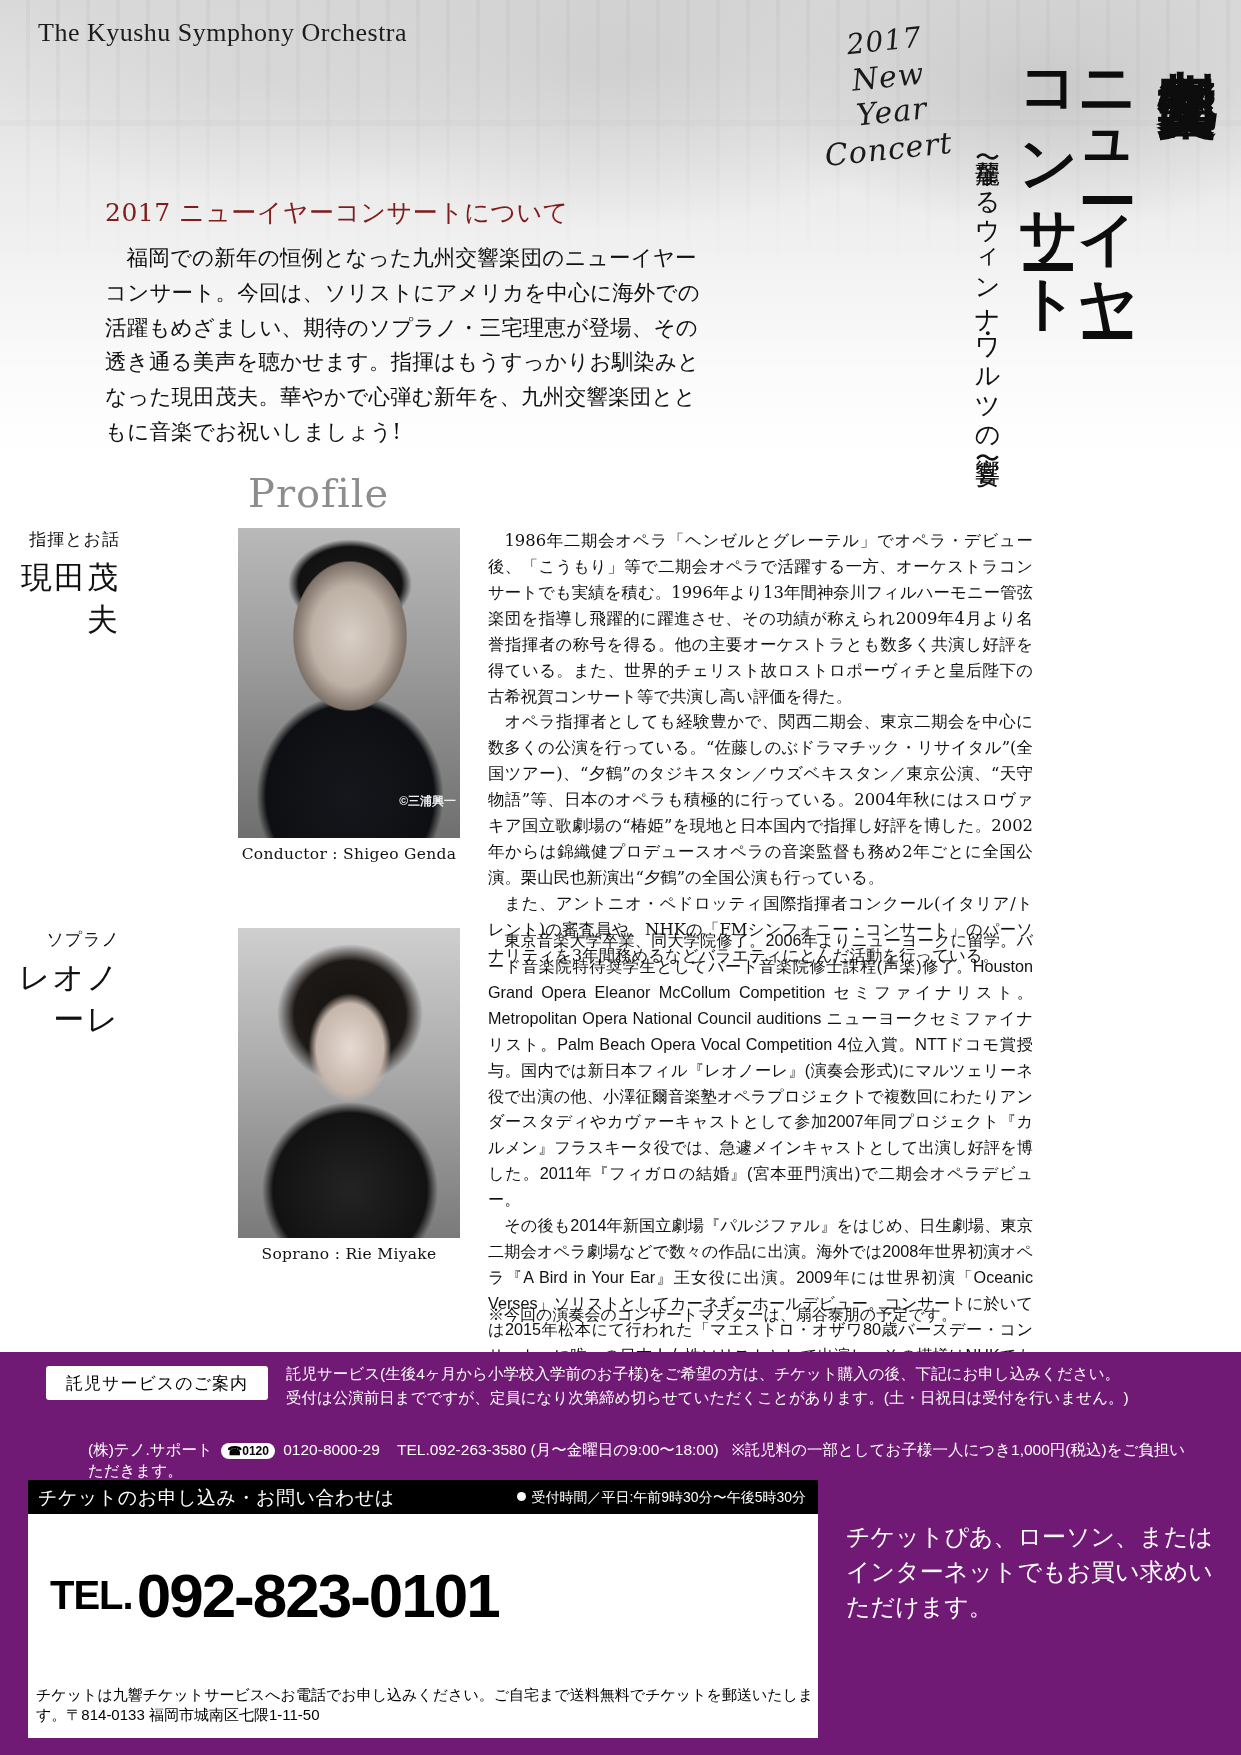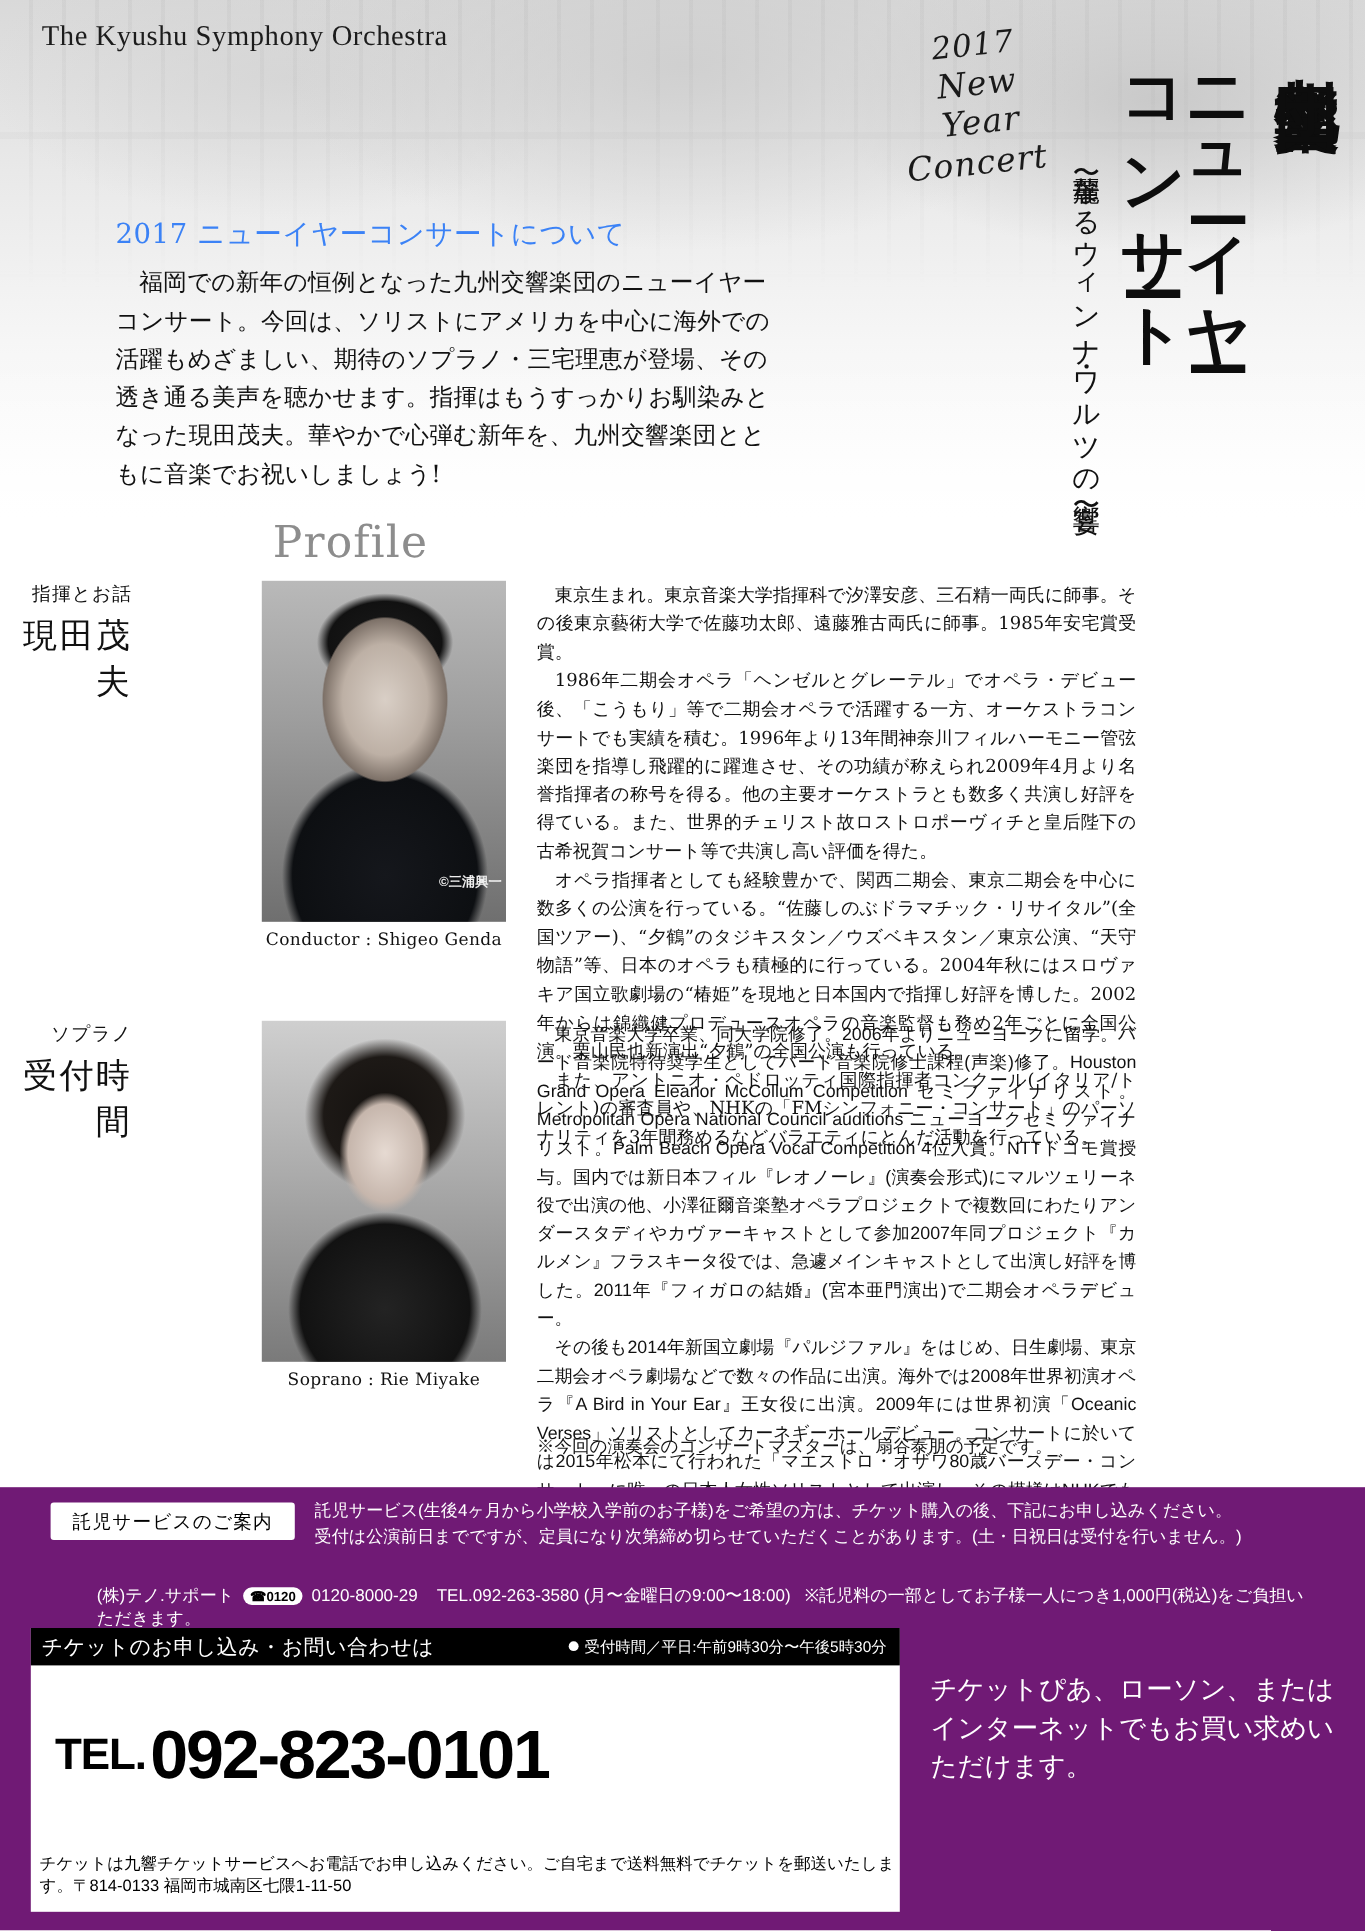--- a/index.html
+++ b/index.html
@@ -75,21 +75,21 @@
     transform:rotate(-6deg);
   }
   .script-year .y{font-size:28px;display:block;letter-spacing:1px;}
   .script-year .n{font-size:30px;display:block;letter-spacing:1px;margin-top:2px;}
   .script-year .c{font-size:30px;display:block;letter-spacing:1px;margin-top:2px;margin-left:-14px;}
 
   
   .intro{position:absolute;left:105px;top:196px;width:610px;}
   .intro h2{
     margin:0 0 12px 0;font-size:25px;font-weight:normal;
-    font-family:"DejaVu Serif","Liberation Serif",serif;color:#3b82f6;letter-spacing:.5px;
+    font-family:"DejaVu Serif","Liberation Serif",serif;color:#7f1d1d;letter-spacing:.5px;
   }
   .intro p{
     margin:0;font-size:21.5px;line-height:1.62;color:#111;
     font-family:"DejaVu Serif","Liberation Serif",serif;
     text-indent:1em;letter-spacing:.2px;
   }
 
   
   .profile-label{
     position:absolute;left:248px;top:470px;
@@ -242,30 +242,29 @@
       <span class="r-name">現田茂夫</span>
     </div>
     <div class="photo-wrap">
       <div class="photo ph-conductor">
         <span class="cap-credit">©三浦興一</span>
       </div>
       <div class="photo-cap">Conductor : Shigeo Genda</div>
     </div>
   </div>
   <div class="bio b1">
-    <p>東京生まれ。東京音楽大学指揮科で汐澤安彦、三石精一両氏に師事。その後東京藝術大学で佐藤功太郎、遠藤雅古両氏に師事。1985年安宅賞受賞。</p>
     <p>1986年二期会オペラ「ヘンゼルとグレーテル」でオペラ・デビュー後、「こうもり」等で二期会オペラで活躍する一方、オーケストラコンサートでも実績を積む。1996年より13年間神奈川フィルハーモニー管弦楽団を指導し飛躍的に躍進させ、その功績が称えられ2009年4月より名誉指揮者の称号を得る。他の主要オーケストラとも数多く共演し好評を得ている。また、世界的チェリスト故ロストロポーヴィチと皇后陛下の古希祝賀コンサート等で共演し高い評価を得た。</p>
     <p>オペラ指揮者としても経験豊かで、関西二期会、東京二期会を中心に数多くの公演を行っている。“佐藤しのぶドラマチック・リサイタル”(全国ツアー)、“夕鶴”のタジキスタン／ウズベキスタン／東京公演、“天守物語”等、日本のオペラも積極的に行っている。2004年秋にはスロヴァキア国立歌劇場の“椿姫”を現地と日本国内で指揮し好評を博した。2002年からは錦織健プロデュースオペラの音楽監督も務め2年ごとに全国公演。栗山民也新演出“夕鶴”の全国公演も行っている。</p>
     <p>また、アントニオ・ペドロッティ国際指揮者コンクール(イタリア/トレント)の審査員や、NHKの「FMシンフォニー・コンサート」のパーソナリティを3年間務めるなどバラエティにとんだ活動を行っている。</p>
   </div>
 
   <div class="person p2">
     <div class="role">
       <span class="r-small">ソプラノ</span>
-      <span class="r-name">受付時間</span>
+      <span class="r-name">レオノーレ</span>
     </div>
     <div class="photo-wrap">
       <div class="photo ph-soprano"></div>
       <div class="photo-cap">Soprano : Rie Miyake</div>
     </div>
   </div>
   <div class="bio b2">
     <p>東京音楽大学卒業、同大学院修了。2006年よりニューヨークに留学。バード音楽院特待奨学生としてバード音楽院修士課程(声楽)修了。Houston Grand Opera Eleanor McCollum Competition セミファイナリスト。Metropolitan Opera National Council auditions ニューヨークセミファイナリスト。Palm Beach Opera Vocal Competition 4位入賞。NTTドコモ賞授与。国内では新日本フィル『レオノーレ』(演奏会形式)にマルツェリーネ役で出演の他、小澤征爾音楽塾オペラプロジェクトで複数回にわたりアンダースタディやカヴァーキャストとして参加2007年同プロジェクト『カルメン』フラスキータ役では、急遽メインキャストとして出演し好評を博した。2011年『フィガロの結婚』(宮本亜門演出)で二期会オペラデビュー。</p>
     <p>その後も2014年新国立劇場『パルジファル』をはじめ、日生劇場、東京二期会オペラ劇場などで数々の作品に出演。海外では2008年世界初演オペラ『A Bird in Your Ear』王女役に出演。2009年には世界初演「Oceanic Verses」ソリストとしてカーネギーホールデビュー。コンサートに於いては2015年松本にて行われた「マエストロ・オザワ80歳バースデー・コンサート」に唯一の日本人女性ソリストとして出演し、その模様はNHKでも放送されたほか、本年セイジ・オザワ松本フェスティバルにてファビオ・ルイージ指揮マーラー「交響曲第2番“復活”」にソプラノ・ソロで出演し高い評価を得た。二期会会員。</p>
   </div>

